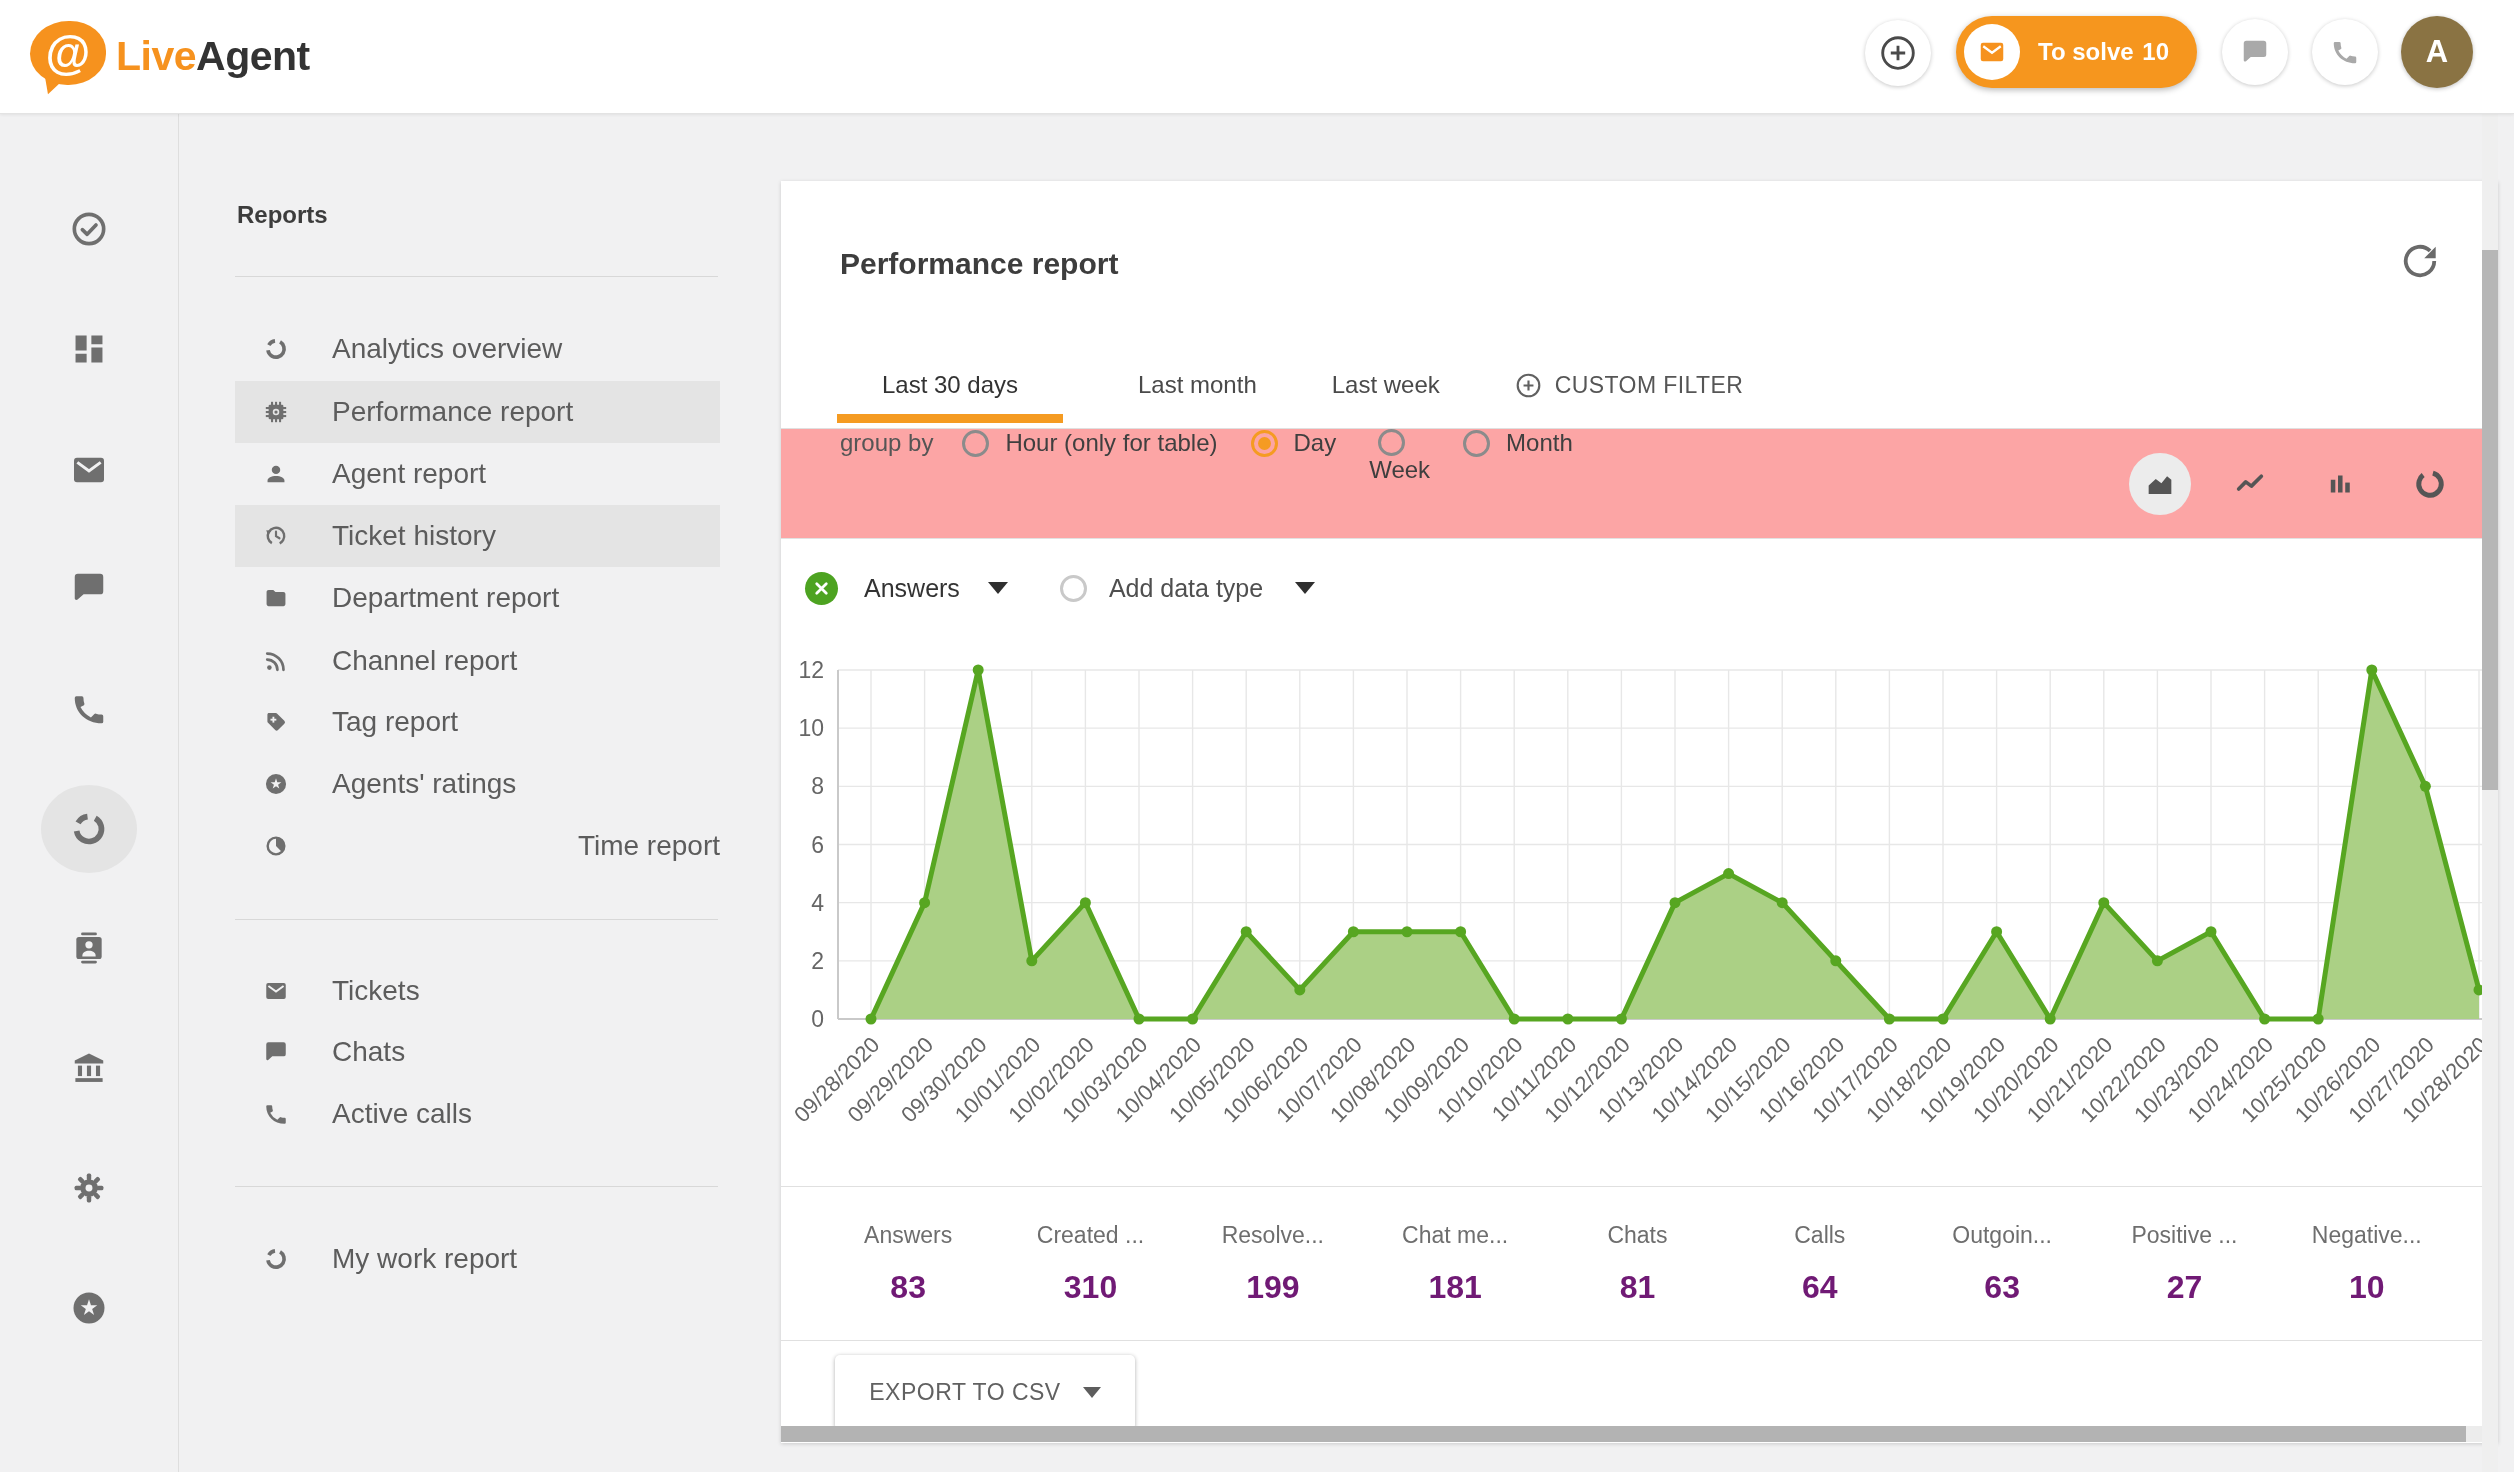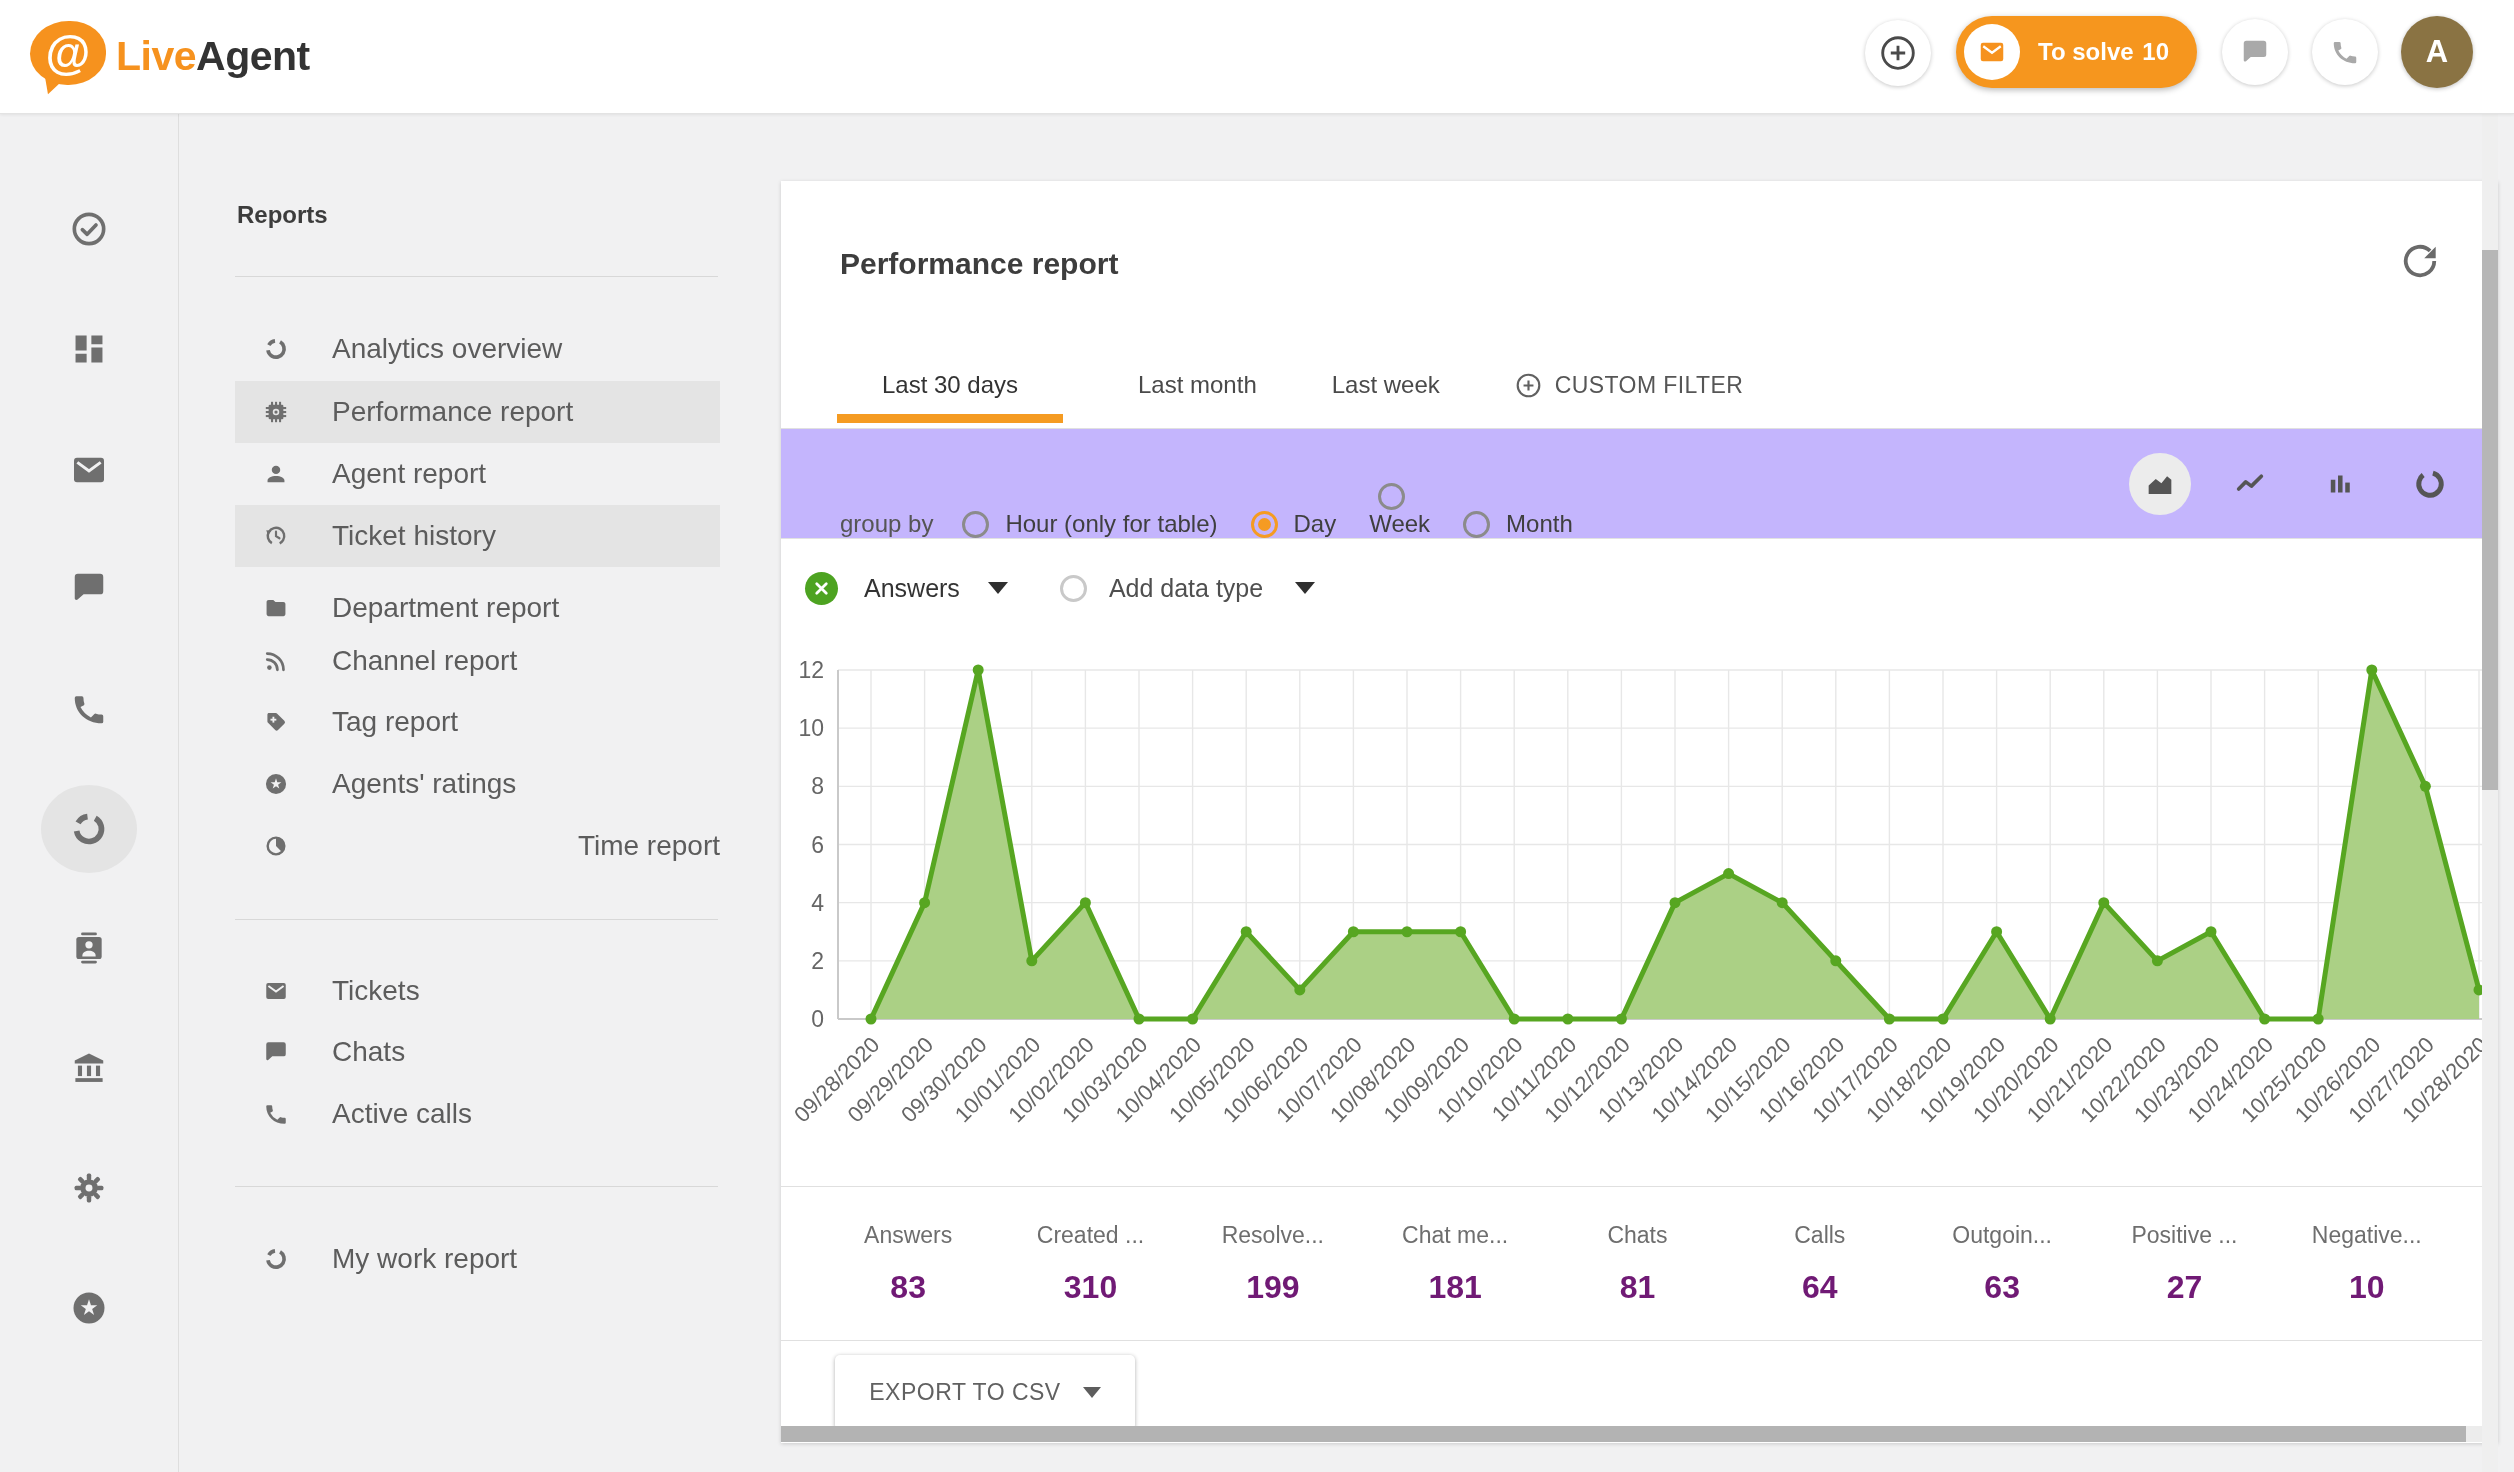--- a/index.html
+++ b/index.html
@@ -62,22 +62,22 @@
 
   .tabs{position:absolute;left:56px;top:176px;height:56px;display:flex;align-items:center;}
   .tab{font-size:24px;color:#4a4a4a;white-space:nowrap;}
   .tab-active{width:226px;text-align:center;color:#333;}
   .tab+.tab{margin-left:75px;}
   .tab-underline{position:absolute;left:56px;top:233px;width:226px;height:9px;background:#f59b22;}
   .tabs-div{position:absolute;left:0;top:247px;width:1717px;height:1px;background:#e0e0e0;}
   .customfilter{display:flex;align-items:center;margin-left:90px;font-size:23px;color:#565656;letter-spacing:.4px;}
   .customfilter .cf-ic{margin-right:13px;display:flex;}
 
-  .groupby{position:absolute;left:0;top:248px;width:1717px;height:109px;background:#c4b5fd;
-    border-bottom:1px solid #e2e2e2;display:flex;align-items:flex-end;}
+  .groupby{position:absolute;left:0;top:248px;width:1717px;height:109px;background:#fca5a5;
+    border-bottom:1px solid #e2e2e2;display:flex;align-items:flex-start;}
   .gb-label{margin-left:59px;font-size:24px;color:#555;}
   .radio{width:21px;height:21px;border:3px solid #8b8b8b;border-radius:50%;flex:0 0 auto;position:relative;}
   .radio.sel{border-color:#f59b22;}
   .radio.sel::after{content:"";position:absolute;left:4px;top:4px;width:13px;height:13px;border-radius:50%;background:#f59b22;}
   .radio.lite{border-color:#c9c9c9;}
   .gb-opt{display:flex;align-items:center;font-size:24px;color:#3f3f3f;}
   .gb-opt .radio{margin-right:16px;}
   .charttype{position:absolute;top:248px;left:1320px;height:109px;display:flex;align-items:center;}
   .ct-btn{width:62px;height:62px;border-radius:50%;display:flex;align-items:center;justify-content:center;margin-left:28px;}
   .ct-btn.sel{background:#ececec;}
@@ -316,21 +316,21 @@
   <div class="mitem hl" style="top:392px;">
     <span class="micon">
         <svg width="26" height="26" viewBox="0 0 24 24">
           <circle cx="12" cy="12" r="7.6" class="ic-stroke" stroke-width="2.2" stroke-dasharray="40 7.8" transform="rotate(120 12 12)"></circle>
           <polygon points="3,6.6 7.8,7.2 4.6,11.2" class="ic"></polygon>
           <path d="M12 8v4.2l3.2 1.9" class="ic-stroke" stroke-width="2" stroke-linecap="round"></path>
         </svg>
       </span>
     <span class="mlabel">Ticket history</span>
   </div>
-  <div class="mitem" style="top:464px;">
+  <div class="mitem" style="top:454px;">
     <span class="micon">
         <svg width="26" height="26" viewBox="0 0 24 24">
           <path class="ic" d="M3.3 6.4c0-1 .8-1.9 1.9-1.9h4.3l2 2h7.3c1 0 1.9.8 1.9 1.9v9.2c0 1-.8 1.9-1.9 1.9H5.2c-1 0-1.9-.8-1.9-1.9z"></path>
         </svg>
       </span>
     <span class="mlabel">Department report</span>
   </div>
   <div class="mitem" style="top:517px;">
     <span class="micon">
         <svg width="26" height="26" viewBox="0 0 24 24">

